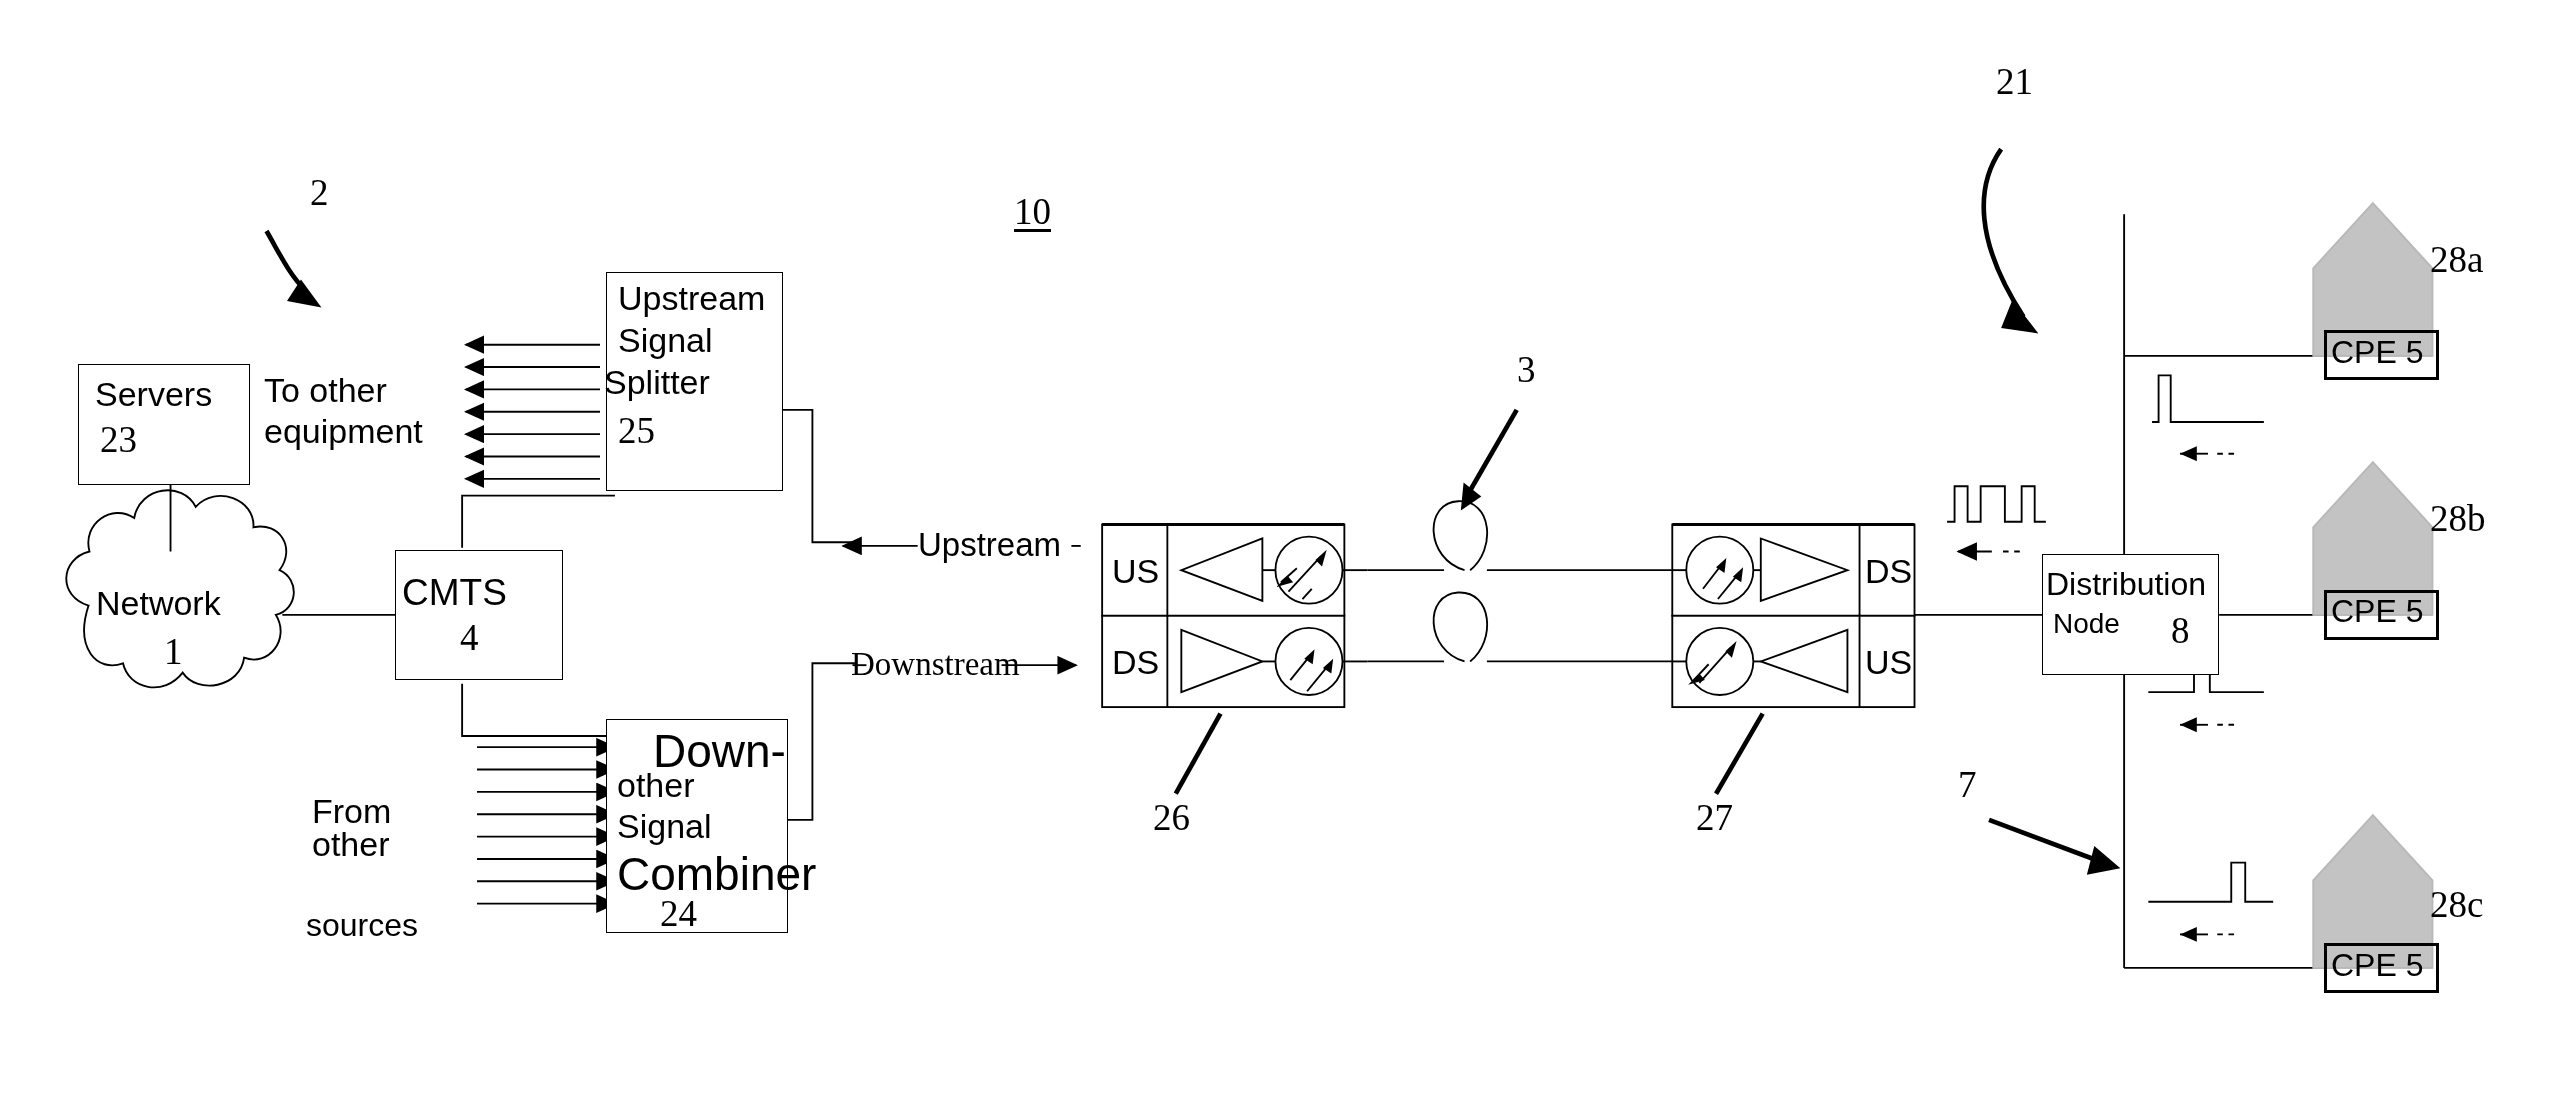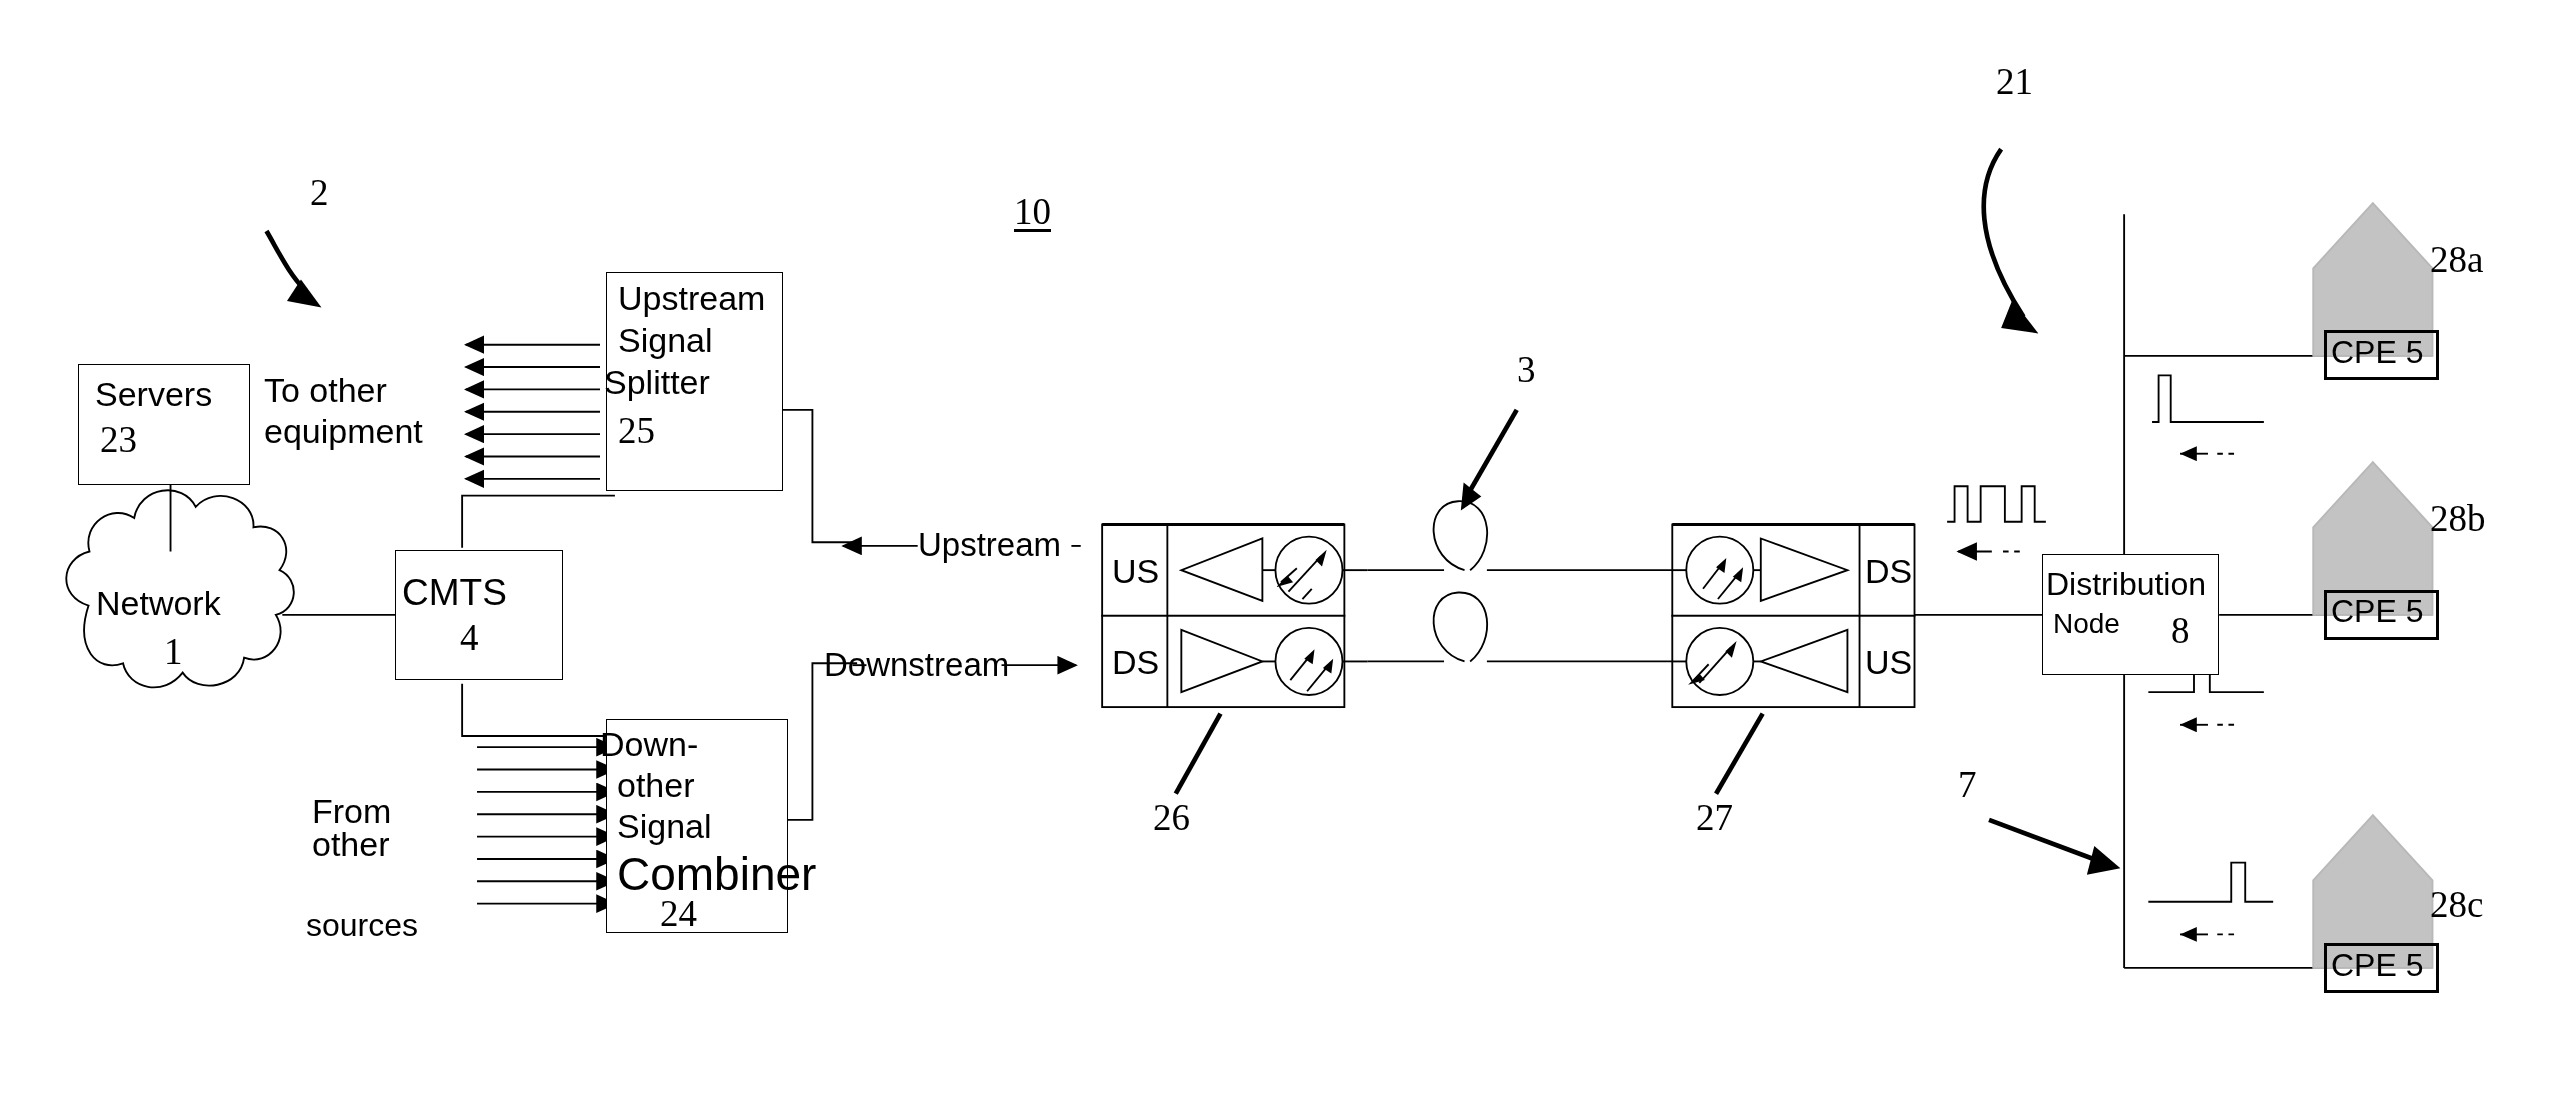--- a/index.html
+++ b/index.html
@@ -275,30 +275,30 @@
 <div class="lbl" style="left:618px;top:279px;font-size:34px;">Upstream</div>
 <div class="lbl" style="left:618px;top:321px;font-size:34px;">Signal</div>
 <div class="lbl" style="left:604px;top:363px;font-size:34px;">Splitter</div>
 <div class="lbl num" style="left:618px;top:410px;font-size:37px;">25</div>
 
 <div class="lbl" style="left:312px;top:792px;font-size:34px;">From</div>
 <div class="lbl" style="left:312px;top:825px;font-size:34px;">other</div>
 <div class="lbl" style="left:306px;top:859px;font-size:32px;margin-top:48px;">sources</div>
 
 <div class="box" style="left:606px;top:719px;width:182px;height:214px;"></div>
-<div class="lbl" style="left:600px;top:725px;font-size:34px;">Down-</div>
+<div class="lbl" style="left:653px;top:725px;font-size:46px;">Down-</div>
 <div class="lbl" style="left:617px;top:766px;font-size:34px;">other</div>
 <div class="lbl" style="left:617px;top:807px;font-size:34px;">Signal</div>
 <div class="lbl" style="left:617px;top:848px;font-size:46px;">Combiner</div>
 <div class="lbl num" style="left:660px;top:893px;font-size:37px;">24</div>
 
 <div class="lbl num underline" style="left:1014px;top:191px;font-size:37px;">10</div>
 
 <div class="lbl" style="left:918px;top:526px;font-size:33px;">Upstream</div>
-<div class="lbl" style="left:824px;top:646px;font-size:33px;">Downstream</div>
+<div class="lbl" style="left:851px;top:646px;font-size:33px;font-family:Liberation Serif, serif;">Downstream</div>
 
 <div class="lbl" style="left:1112px;top:552px;font-size:34px;">US</div>
 <div class="lbl" style="left:1112px;top:643px;font-size:34px;">DS</div>
 <div class="lbl num" style="left:1153px;top:797px;font-size:37px;">26</div>
 
 <div class="lbl num" style="left:1517px;top:349px;font-size:37px;">3</div>
 
 <div class="lbl" style="left:1865px;top:552px;font-size:34px;">DS</div>
 <div class="lbl" style="left:1865px;top:643px;font-size:34px;">US</div>
 <div class="lbl num" style="left:1696px;top:797px;font-size:37px;">27</div>

